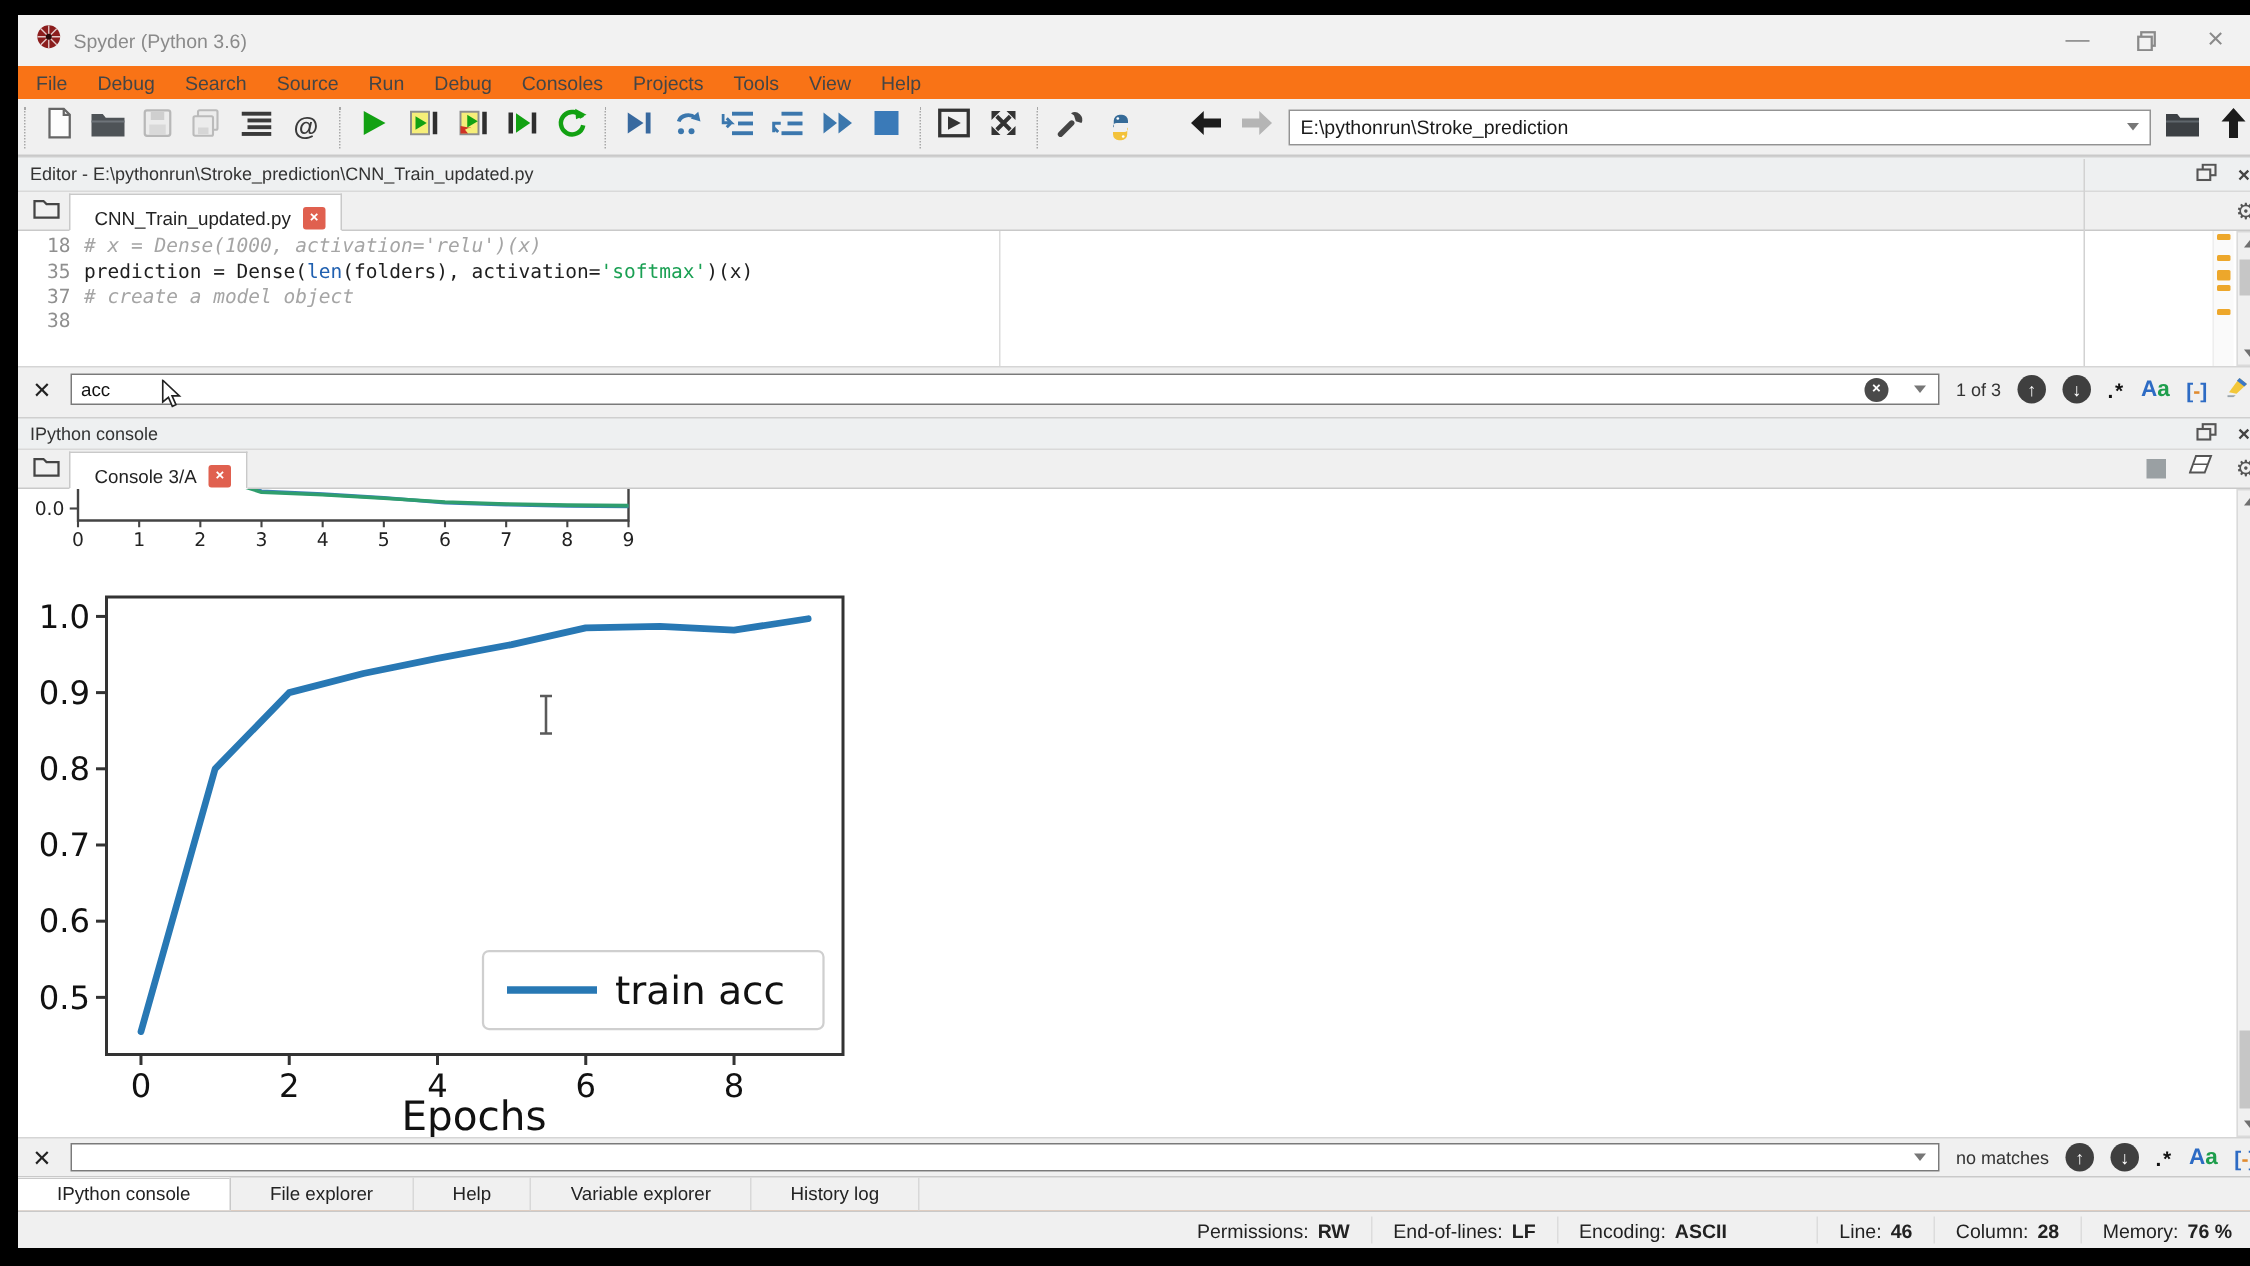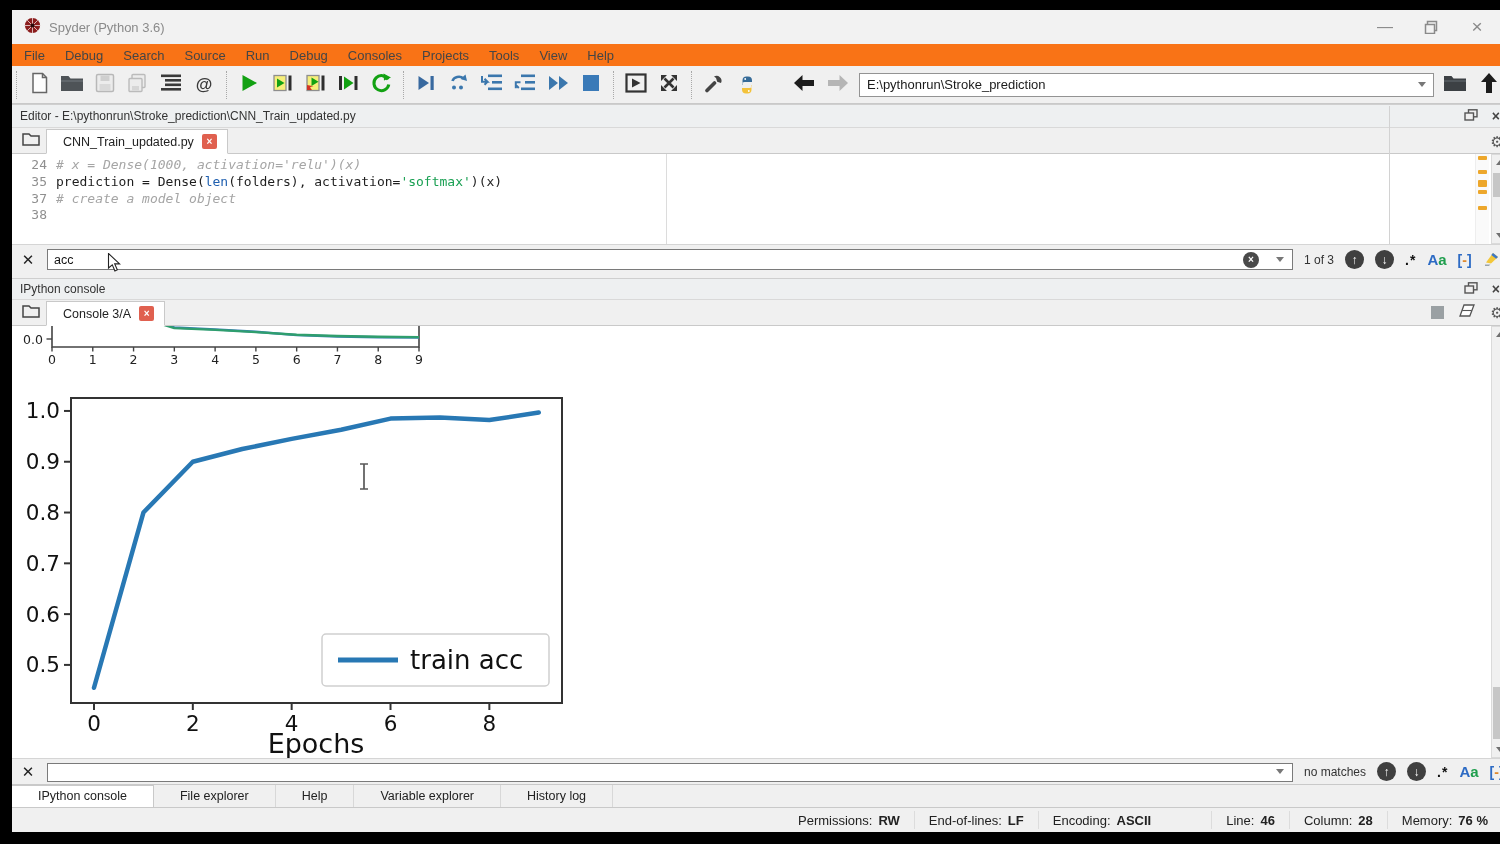--- a/index.html
+++ b/index.html
@@ -28,21 +28,21 @@
 
 .pane-title{height:24px;background:#eef0f1;border-top:1px solid #cfcfcf;border-bottom:1px solid #d9d9d9;
   display:flex;align-items:center;font-size:12px;color:#333;padding:0 8px}
 .pane-title.console-t{height:22px}
 .pane-icons{margin-left:auto;display:flex;align-items:center;gap:14px;padding-right:4px}
 .x-glyph{font-size:14px;font-weight:bold;color:#444;line-height:1}
 
 .tabrow{height:26px;background:#f0f0f0;border-bottom:1px solid #c9c9c9;display:flex;align-items:flex-end;padding-left:4px}
 .browse-btn{width:30px;height:24px;display:flex;align-items:center;justify-content:center}
 .tab{height:25px;margin-bottom:-1px;background:#fff;border:1px solid #c9c9c9;border-bottom:1px solid #fff;
-  display:flex;align-items:center;gap:8px;padding:0 10px 0 16px;font-size:12.5px;color:#222}
+  display:flex;align-items:flex-end;gap:8px;padding:0 10px 0 16px;font-size:12.5px;color:#222}
 .close-badge{width:15px;height:15px;background:#e0604f;border-radius:2px;color:#fff;font-size:10px;font-weight:bold;
   display:flex;align-items:center;justify-content:center;line-height:1}
 .tabrow-icons{margin-left:auto;display:flex;align-items:center;gap:15px;padding:0 8px 4px 0}
 .gear-glyph{font-size:15px;color:#555;line-height:1}
 .interrupt-sq{width:13px;height:13px;background:#9aa0a3}
 
 .code-area{height:90px;background:#fff;position:relative;overflow:hidden;
   font-family:"DejaVu Sans Mono","Liberation Mono",monospace;font-size:13px}
 .code-lines{padding-top:3px}
 .code-line{display:flex;height:16.8px;line-height:16.8px;white-space:pre}
@@ -356,21 +356,21 @@
       <span>CNN_Train_updated.py</span>
       <span class="close-badge">×</span>
     </div>
     <div class="tabrow-icons">
       <span class="gear-glyph">⚙</span>
     </div>
   </div>
 
   <div class="row code-area">
     <div class="code-lines" id="code-lines">
-        <div class="code-line"><span class="lnum">24</span><span class="tok-comment"># x = Dense(1000, activation='relu')(x)</span></div>
+        <div class="code-line"><span class="lnum">18</span><span class="tok-comment"># x = Dense(1000, activation='relu')(x)</span></div>
         <div class="code-line"><span class="lnum">35</span><span class="tok-plain">prediction = Dense(</span><span class="tok-builtin">len</span><span class="tok-plain">(folders), activation=</span><span class="tok-string">'softmax'</span><span class="tok-plain">)(x)</span></div>
         <div class="code-line"><span class="lnum">37</span><span class="tok-comment"># create a model object</span></div>
         <div class="code-line"><span class="lnum">38</span></div>
       </div>
     <div class="edge-line"></div>
     <div class="scrollflag">
       <div class="flag" style="top:2px"></div>
       <div class="flag" style="top:16px"></div>
       <div class="flag" style="top:26px;height:7px"></div>
       <div class="flag" style="top:36px"></div>

